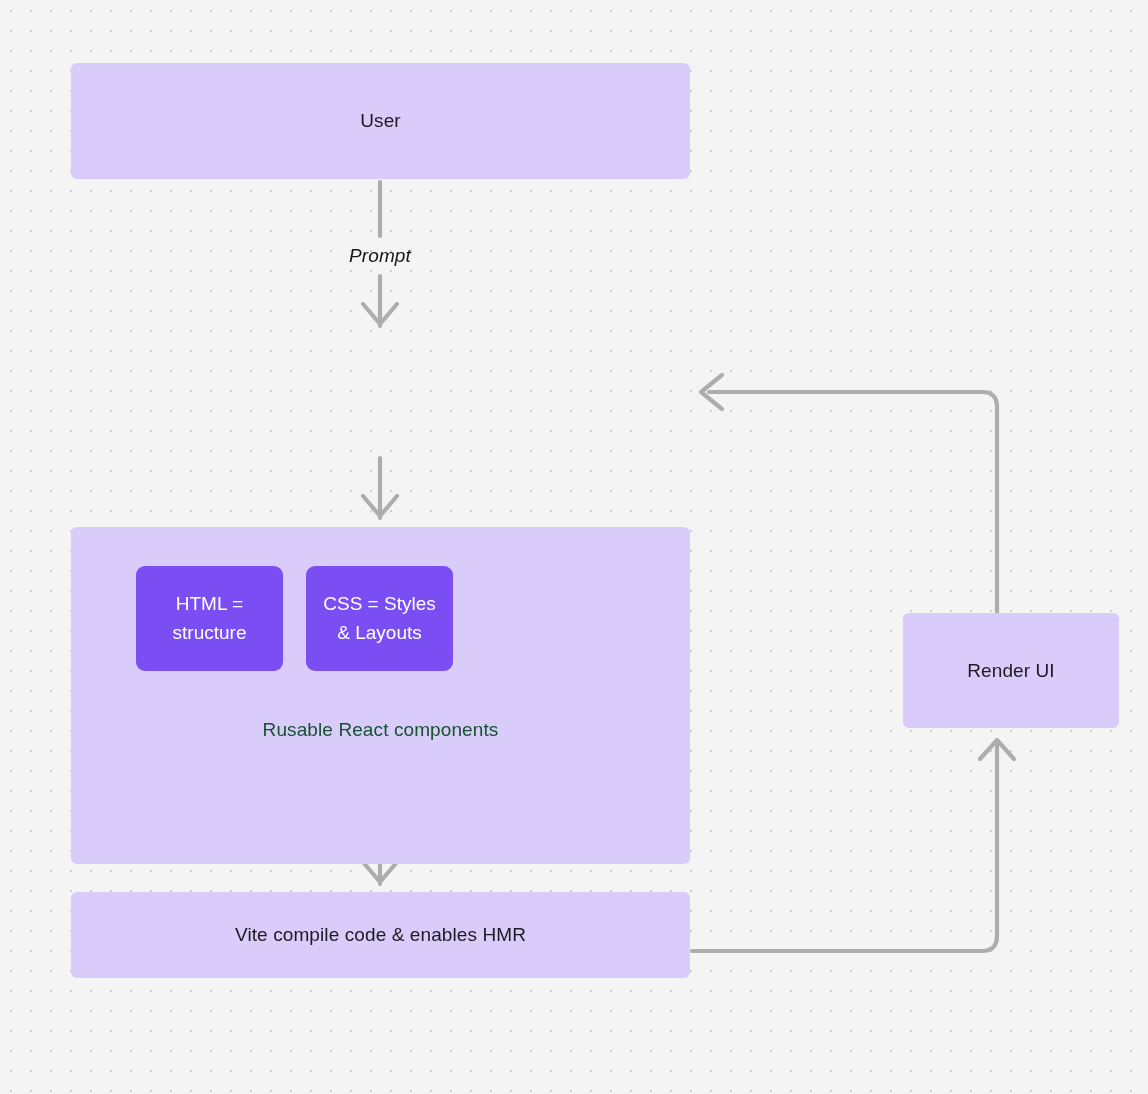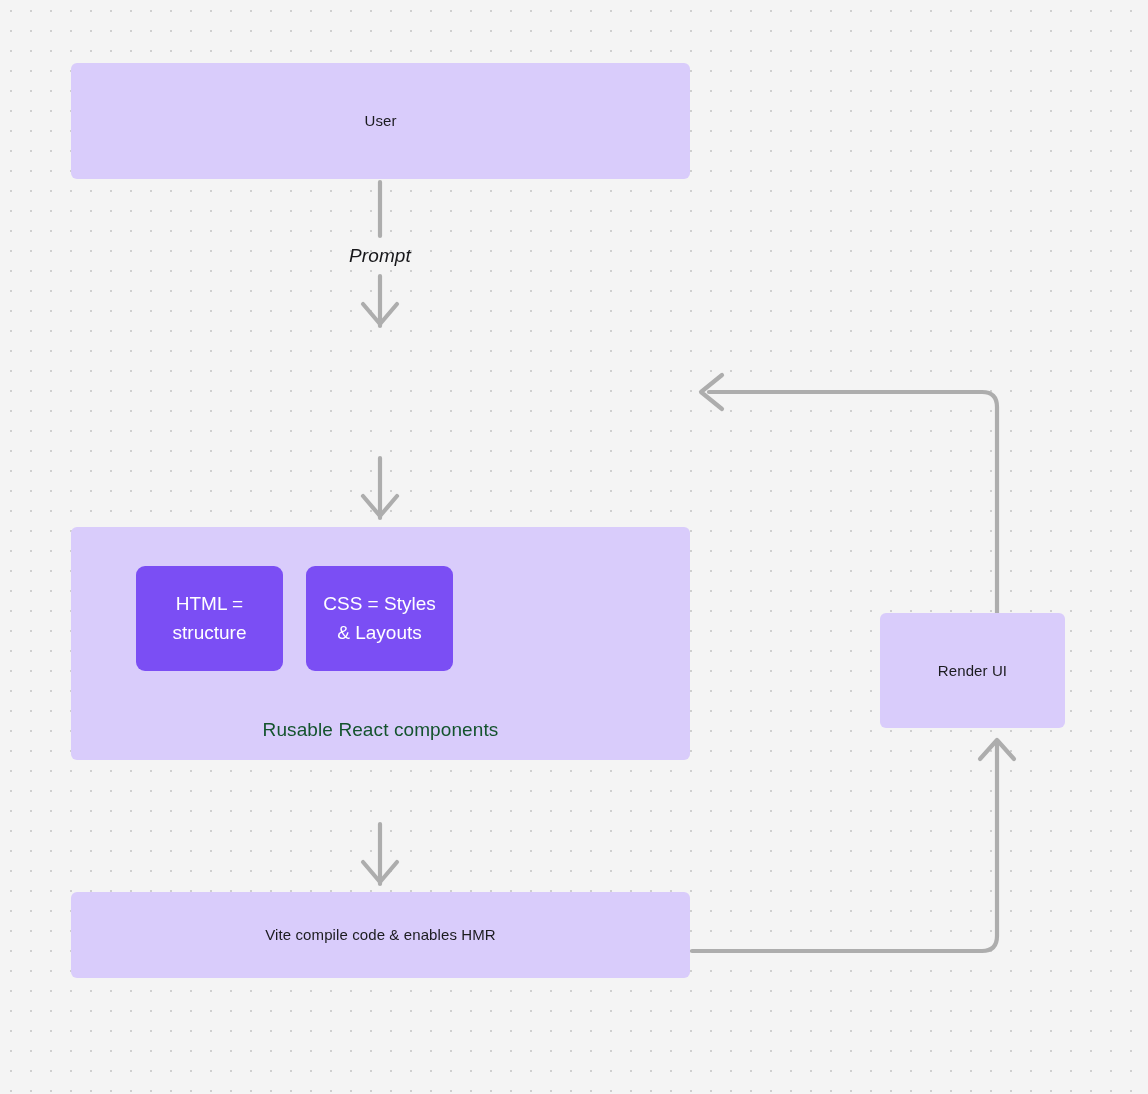--- a/index.html
+++ b/index.html
@@ -23,21 +23,21 @@
   }
   .node {
     position: absolute;
     box-sizing: border-box;
     border-radius: 6px;
     display: flex;
     align-items: center;
     justify-content: center;
     text-align: center;
     color: #1b1b1f;
-    font-size: 15px;
+    font-size: 19px;
     line-height: 1.45;
     letter-spacing: 0.1px;
   }
   .node-outer {
     background: #d9ccfb;
   }
   .node-group {
     background: #d9ccfb;
     display: block;
     border-radius: 6px;
@@ -113,21 +113,21 @@
     <path class="edge-path" d="M722 375 L701 392 L722 409"></path>
   </svg>
 
   <div class="node node-outer" style="left:71px; top:63px; width:619px; height:116px;">
     <span>User</span>
   </div>
 
   <div class="edge-label" style="left:330px; top:245px; width:100px;font-style:italic;">Prompt</div>
 
 
-  <div class="node-group" style="position:absolute; left:71px; top:527px; width:619px; height:233px;">
+  <div class="node-group" style="position:absolute; left:71px; top:527px; width:619px; height:337px;">
 
     <div class="chip" style="left:65px; top:39px; width:147px; height:105px;">
       <span>
         <span>HTML =</span><br>
         <span>structure</span>
       </span>
     </div>
 
     <div class="chip" style="left:235px; top:39px; width:147px; height:105px;">
       <span>
@@ -137,17 +137,17 @@
     </div>
 
 
     <div class="group-caption" style="top:192px; left:0;">Rusable React components</div>
   </div>
 
   <div class="node node-outer" style="left:71px; top:892px; width:619px; height:86px;">
     <span>Vite compile code &amp; enables HMR</span>
   </div>
 
-  <div class="node node-outer" style="left:880px; top:613px; width:185px; height:115px;">
+  <div class="node node-outer" style="left:903px; top:613px; width:216px; height:115px;">
     <span>Render UI</span>
   </div>
 
 </div>
 
 </body></html>

